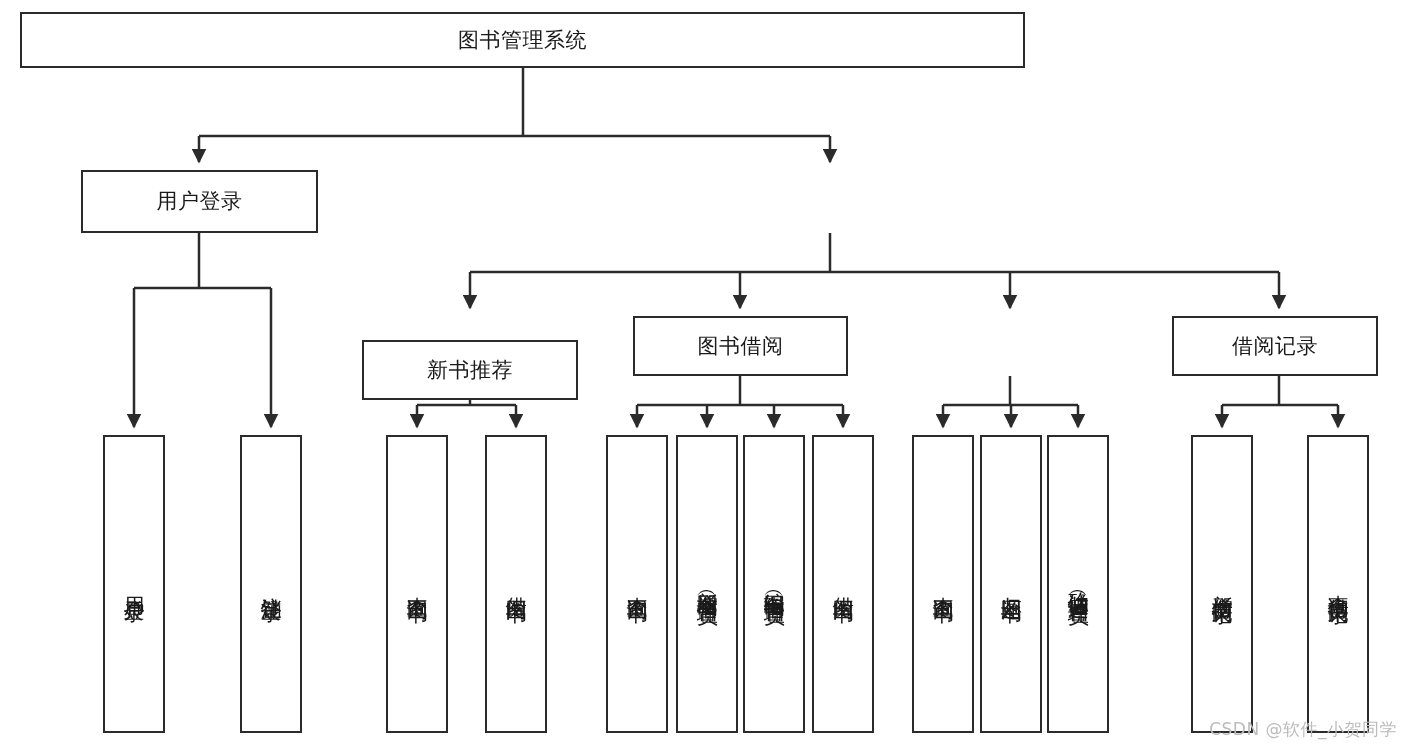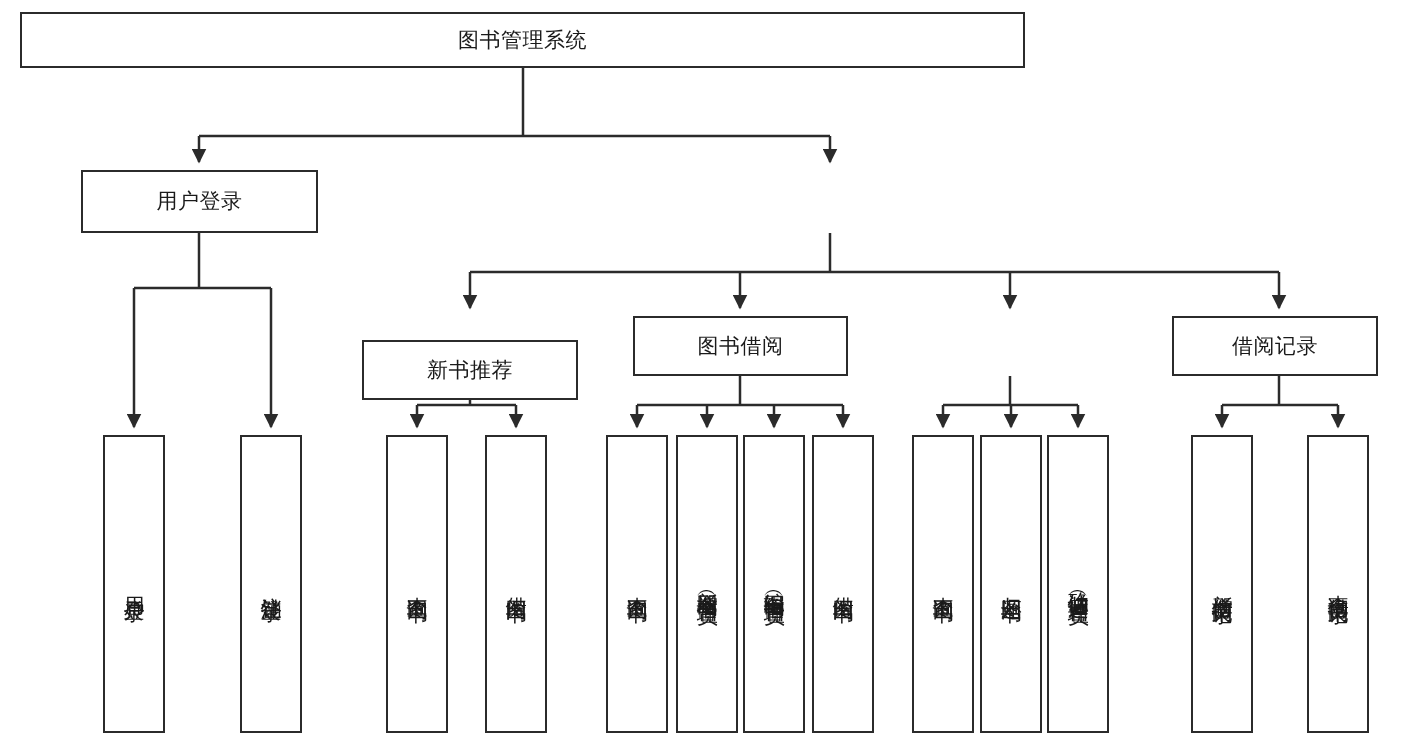--- a/index.html
+++ b/index.html
@@ -168,14 +168,15 @@
   <div class="node vertical" style="left:1047px;top:435px;width:62px;height:298px;">
     <span class="label">确认归还（管理员）</span>
   </div>
   <div class="node vertical" style="left:1191px;top:435px;width:62px;height:298px;">
     <span class="label">新增借阅记录</span>
   </div>
   <div class="node vertical" style="left:1307px;top:435px;width:62px;height:298px;">
     <span class="label">查询借阅记录</span>
   </div>
 
+  <div class="watermark">CSDN @软件_小贺同学</div>
 
 </div>
 
 </body></html>

